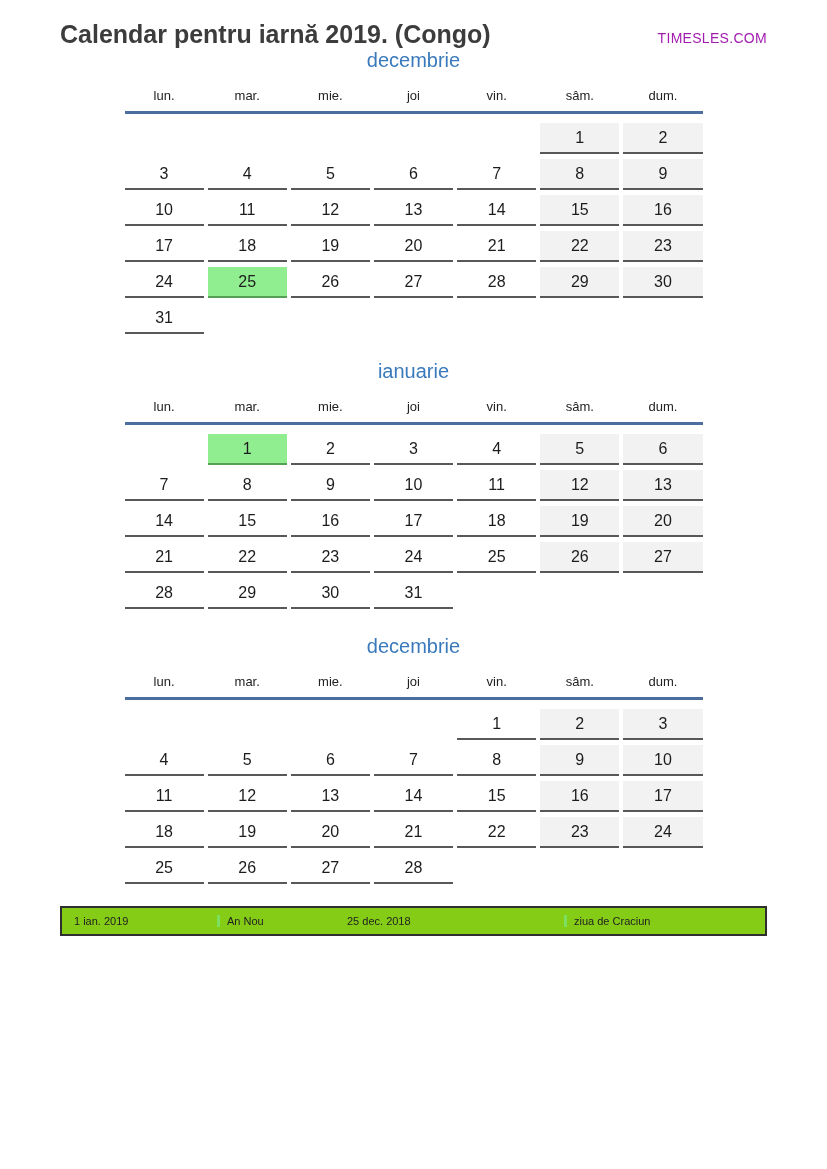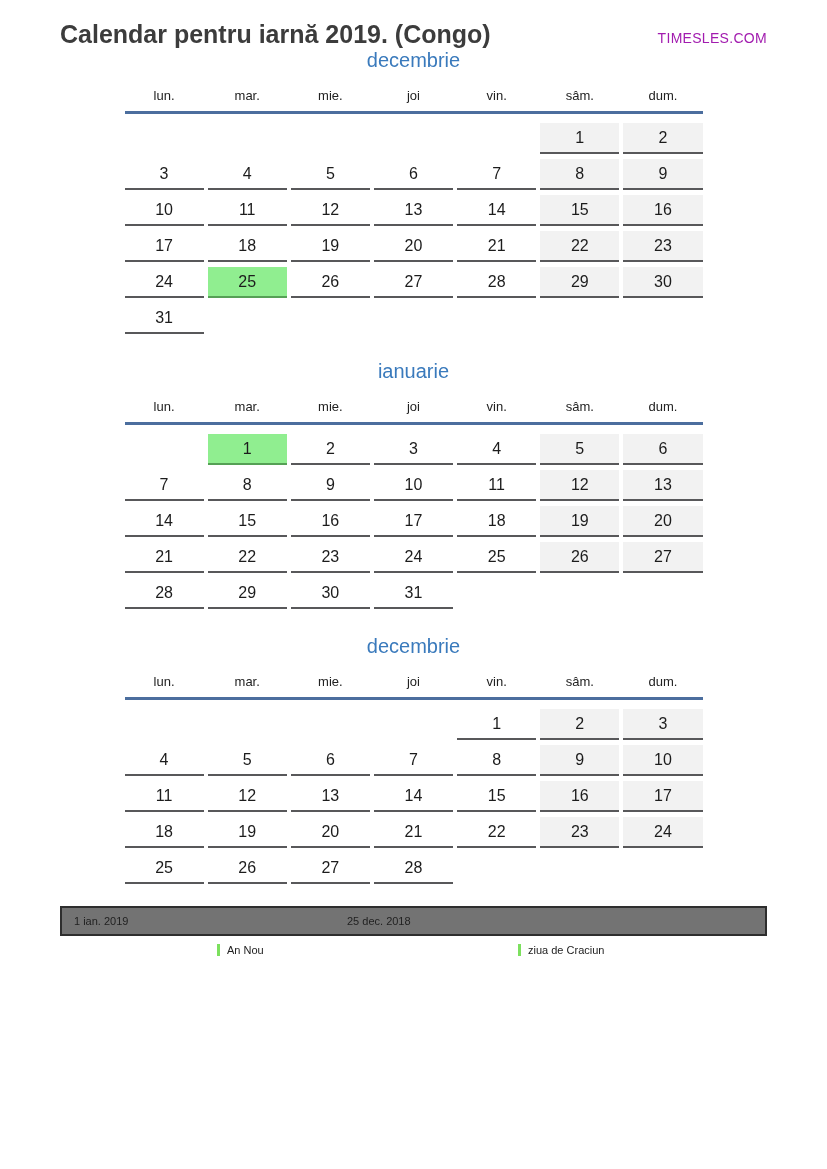--- a/index.html
+++ b/index.html
@@ -38,38 +38,38 @@
   }
   .cell{
     height:29px;line-height:29px;text-align:center;font-size:16px;
     border-bottom:2px solid #58585a;
   }
   .cell.empty{border-bottom:none;background:transparent;}
   .cell.weekend{background:#f2f2f2;}
   .cell.holiday{background:#90ee90;border-bottom-color:#55a055;}
   .legend{
     position:absolute;left:60px;top:906px;width:703px;height:26px;
-    border:2px solid #2e2e2e;background:#737373;
+    border:2px solid #2e2e2e;background:#84cc16;
   }
   .legend-item-date{
     position:absolute;top:0;height:26px;line-height:26px;
     font-size:11px;color:#222;white-space:nowrap;
   }
   .legend-item-label{
     position:absolute;top:0;height:26px;line-height:26px;
-    font-size:11px;color:#222;white-space:nowrap;margin-top:29px;
+    font-size:11px;color:#222;white-space:nowrap;
   }
   .marker{
     display:inline-block;width:3px;height:12px;background:#7ce05e;
     margin-right:7px;vertical-align:-2px;
   }
   .pos-date1{left:12px;}
   .pos-label1{left:155px;}
   .pos-date2{left:285px;text-align:center;}
-  .pos-label2{left:456px;}
+  .pos-label2{left:502px;}
 </style>
 </head>
 <body>
 
 <div class="page-header">
   <h1 class="page-title">Calendar pentru iarnă 2019. (Congo)</h1>
   <a class="site-link">TIMESLES.COM</a>
 </div>
 
 <div class="month month-first">

